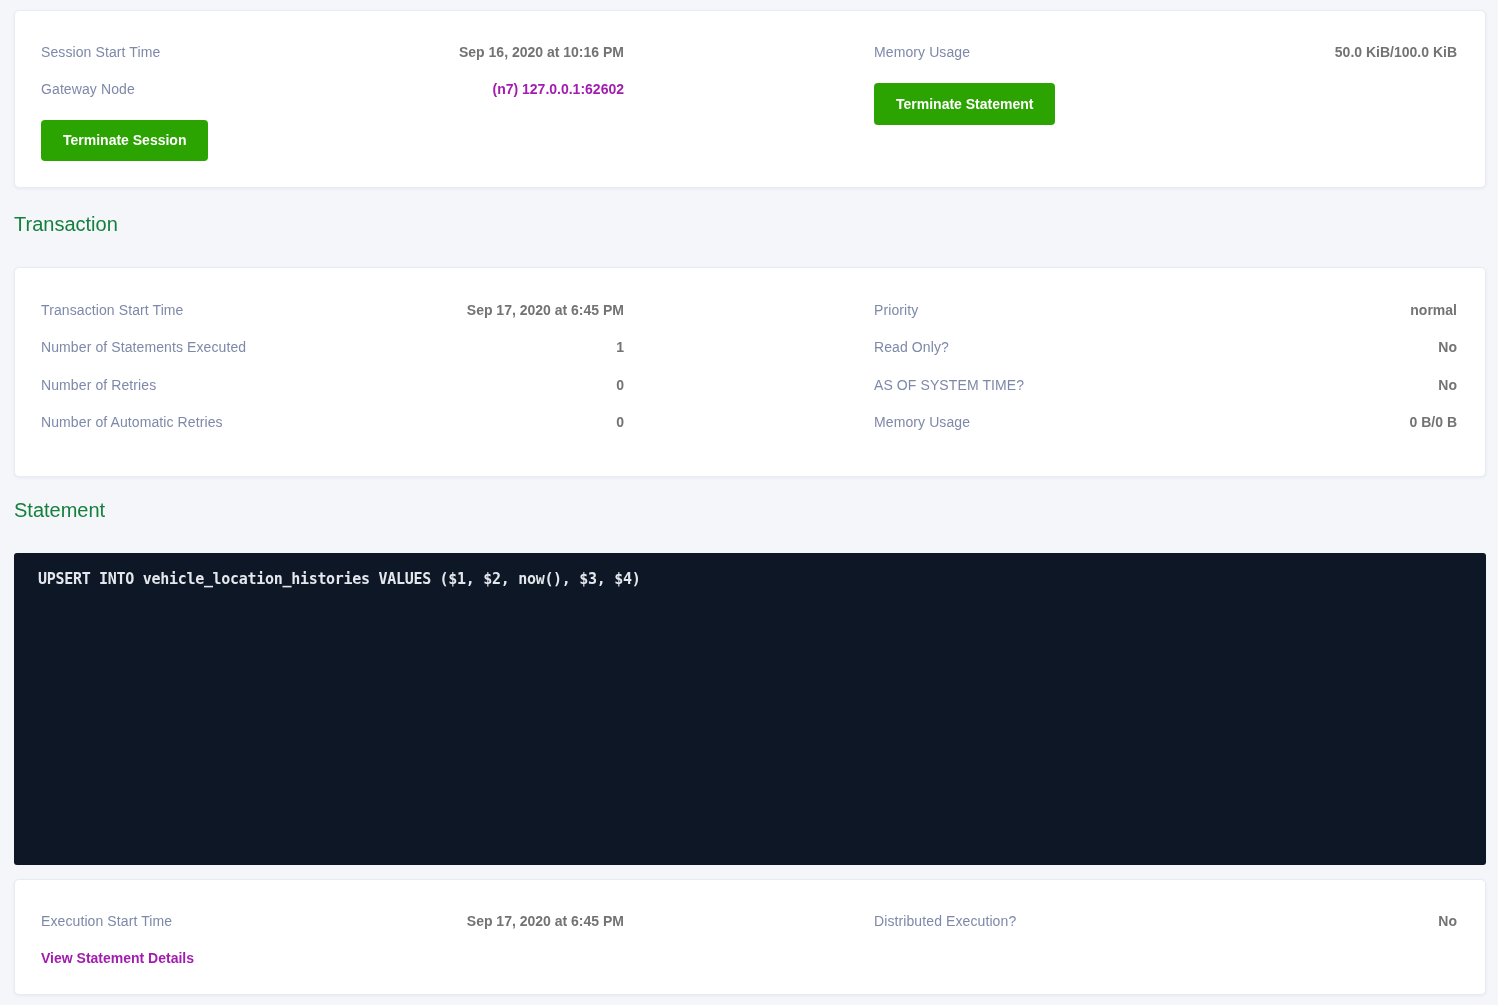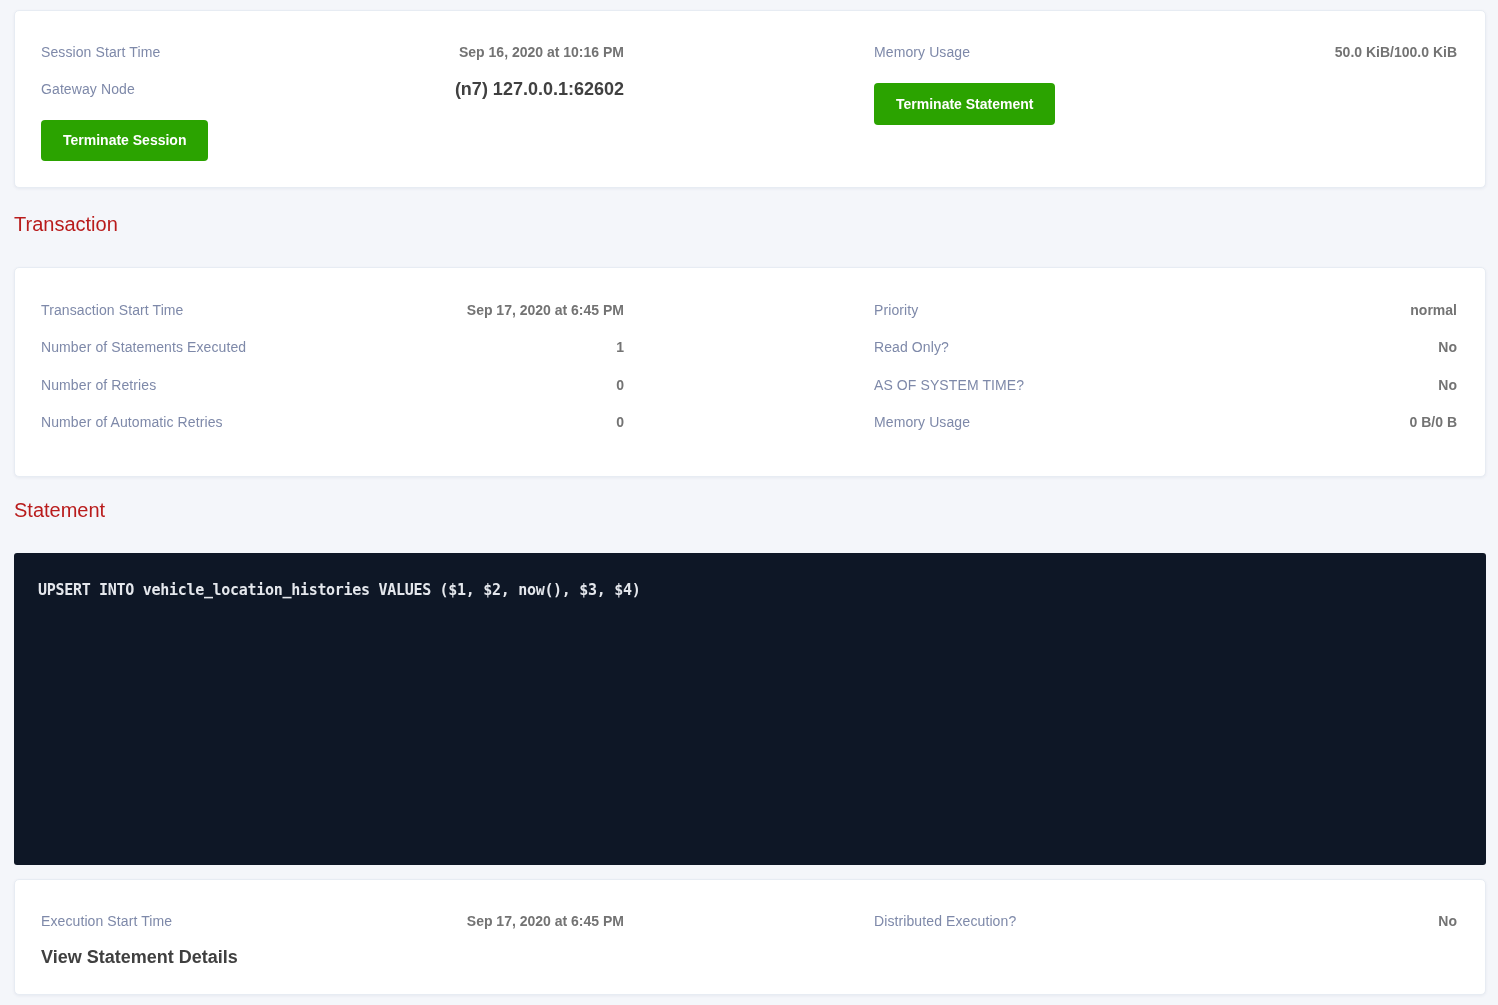--- a/index.html
+++ b/index.html
@@ -40,23 +40,23 @@
     font-weight: 500;
     color: #7e89a9;
     letter-spacing: 0.1px;
   }
   .kv-value {
     font-size: 14px;
     font-weight: 700;
     color: #737373;
   }
   a.link-value, a.text-link {
-    font-size: 18px;
+    font-size: 14px;
     font-weight: 700;
-    color: #404040;
+    color: #a21caf;
     text-decoration: none;
     cursor: pointer;
   }
   .link-row { display: flex; align-items: center; height: 38px; }
 
   .btn-green {
     margin-top: 12px;
     align-self: flex-start;
     height: 42px;
     padding: 0 22px;
@@ -68,32 +68,32 @@
     border: none;
     border-radius: 4px;
     cursor: pointer;
     text-align: center;
   }
 
   .section-heading {
     margin: 0;
     font-size: 20px;
     font-weight: 500;
-    color: #b91c1c;
+    color: #15803d;
     line-height: 28px;
   }
   .heading-txn  { margin-top: 22px; margin-bottom: 29px; }
   .heading-stmt { margin-top: 19px; margin-bottom: 29px; }
 
   .code-block {
     width: 1472px;
     height: 312px;
     background: #0e1726;
     border-radius: 3px;
-    padding: 28px 24px;
+    padding: 17px 24px;
     margin-bottom: 14px;
   }
   .code-block pre {
     margin: 0;
     font-family: "DejaVu Sans Mono", monospace;
     font-size: 15px;
     font-weight: 700;
     color: #e4e7ec;
     letter-spacing: -0.3px;
     white-space: pre-wrap;

